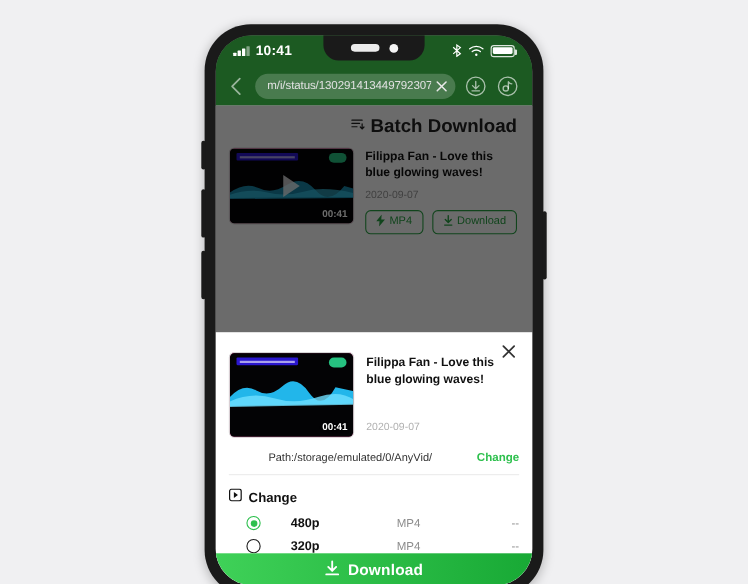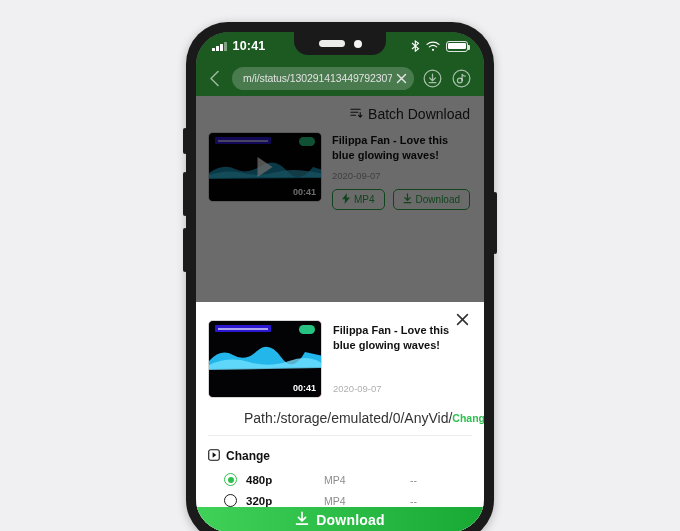--- a/index.html
+++ b/index.html
@@ -99,21 +99,21 @@
     height: calc(100% - 64px);
     background: #fff;
   }
   #page-inner { position: absolute; inset: 0; }
   #dim { position: absolute; inset: 0; background: rgba(0,0,0,.58); z-index: 3; }
 
   #batchbar {
     display: flex; justify-content: flex-end; align-items: center;
     gap: 5px; padding: 9px 14px 7px 0;
   }
-  #batch-label { font-size: 14px; color: #222; font-weight: 400; }
+  #batch-label { font-size: 17px; color: #222; font-weight: 700; }
 
   
   #result-card { display: flex; gap: 10px; padding: 2px 12px 0 12px; }
   .thumb {
     position: relative; width: 114px; height: 70px; flex: 0 0 114px;
     background: #ec4899; border-radius: 5px; overflow: hidden;
     border: 1px solid #d6d6d6;
   }
   .thumb .wave-wrap { position: absolute; inset: 0; }
   .thumb .tag {
@@ -164,29 +164,29 @@
   #sheet-head { display: flex; gap: 11px; padding: 18px 14px 0 12px; }
   #sheet-thumb { width: 114px; height: 78px; flex: 0 0 114px; }
   #sheet-info { flex: 1; min-width: 0; padding-top: 3px; display: flex; flex-direction: column; }
   #sheet-title { font-size: 11px; line-height: 1.35; font-weight: bold; color: #111; }
   #sheet-date { font-size: 9.5px; color: #b0b0b0; margin-top: auto; padding-bottom: 4px; }
 
   #path-row {
     display: flex; align-items: center; margin: 12px 12px 0 12px;
     padding-bottom: 9px; border-bottom: 1px solid #ececec;
   }
-  #path-text { font-size: 14px; color: #333; flex: 1; padding-left: 36px; }
+  #path-text { font-size: 10px; color: #333; flex: 1; padding-left: 36px; }
   #path-change { font-size: 10.5px; color: #2ec04e; cursor: pointer; font-weight: 700; }
 
   #video-section { padding: 11px 12px 0 12px; }
   #video-head { display: flex; align-items: center; gap: 6px; }
   #video-head-label { font-size: 12px; font-weight: bold; color: #111; }
   .opt-row {
     display: flex; align-items: center;
-    padding: 8px 0 0 16px; cursor: pointer;
+    padding: 8px 0 0 16px; cursor: pointer; justify-content: space-between;
   }
   .radio {
     width: 13px; height: 13px; border-radius: 50%;
     border: 1.4px solid #1d1d1d; flex: 0 0 13px;
     display: flex; align-items: center; justify-content: center; margin-right: 9px;
   }
   .radio.on { border-color: #2ec04e; }
   .radio.on::after { content: ""; width: 6px; height: 6px; border-radius: 50%; background: #2ec04e; }
   .opt-q { font-size: 11.5px; color: #111; font-weight: 600; width: 78px; }
   .opt-f { font-size: 10.5px; color: #8d8d8d; width: 86px; }

